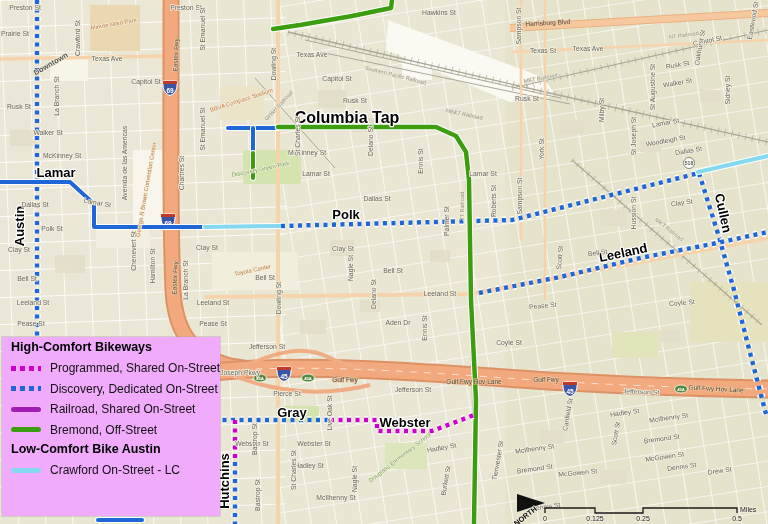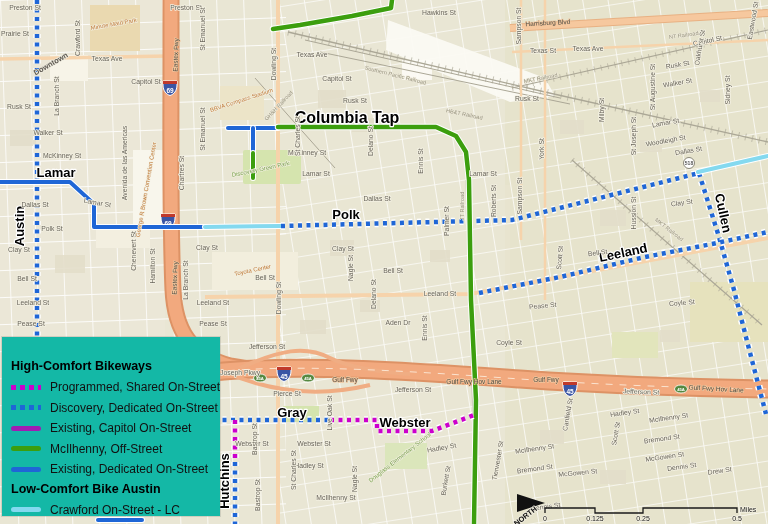--- a/index.html
+++ b/index.html
@@ -12,22 +12,22 @@
   .l{font-size:6px;fill:#c07a38;stroke:#f3f0e2;stroke-width:1.2;paint-order:stroke;}
   .p{font-size:6px;fill:#79a14e;stroke:#f3f0e2;stroke-width:1.2;paint-order:stroke;}
   .r{font-size:5.6px;fill:#98947f;stroke:#eeeadb;stroke-width:1.1;paint-order:stroke;}
   .h{font-size:6.5px;fill:#4f4b42;stroke:#f2c79e;stroke-width:1.3;paint-order:stroke;}
   .d{font-size:7.5px;font-weight:700;fill:#5c5850;stroke:#efecdf;stroke-width:1.3;paint-order:stroke;}
   .sh{font-size:6.5px;font-weight:700;fill:#fff;}
   .sh2{font-size:5px;font-weight:700;fill:#555;}
   .sh3{font-size:4.2px;font-weight:700;fill:#fff;}
   .sc{font-size:7px;fill:#1a1a1a;stroke:#f3f0e2;stroke-width:1.4;paint-order:stroke;}
   .no{font-size:7.5px;font-weight:700;fill:#111;stroke:#f3f0e2;stroke-width:1.4;paint-order:stroke;}
-  .legend{position:absolute;left:2px;top:337px;width:218px;height:179px;background:#14b8a6;
-    box-shadow:0 0 0 1px rgba(160,160,150,.35);box-sizing:border-box;padding:20px 0 0 9px;z-index:5;}
+  .legend{position:absolute;left:2px;top:337px;width:218px;height:179px;background:#f0abfc;
+    box-shadow:0 0 0 1px rgba(160,160,150,.35);box-sizing:border-box;padding:1px 0 0 9px;z-index:5;}
   .lg-title{font-size:12.5px;font-weight:700;color:#000;margin:2px 0 4px 0;}
   .lg-row{display:flex;align-items:center;height:20.5px;}
   .lg-swatch{display:inline-block;width:30px;height:5px;margin-right:9px;flex:0 0 30px;}
   .lg-label{font-size:12px;color:#111;white-space:nowrap;}
 </style>
 </head>
 <body>
 
 <div id="stage">
   <svg id="ov" width="768" height="524" viewBox="0 0 768 524">
@@ -348,29 +348,25 @@
     <div class="lg-row">
       <span class="lg-swatch" style="background: repeating-linear-gradient(90deg, rgb(204, 0, 204) 0px, rgb(204, 0, 204) 5px, transparent 5px, transparent 9px);"></span>
       <span class="lg-label">Programmed, Shared On-Street</span>
     </div>
     <div class="lg-row">
       <span class="lg-swatch" style="background: repeating-linear-gradient(90deg, rgb(31, 102, 214) 0px, rgb(31, 102, 214) 5px, transparent 5px, transparent 9px);"></span>
       <span class="lg-label">Discovery, Dedicated On-Street</span>
     </div>
     <div class="lg-row">
       <span class="lg-swatch" style="background: rgb(161, 28, 180); border-radius: 3px;"></span>
-      <span class="lg-label">Existing, Capitol On-Street</span>
+      <span class="lg-label">Railroad, Shared On-Street</span>
     </div>
     <div class="lg-row">
       <span class="lg-swatch" style="background: rgb(60, 158, 14); border-radius: 3px;"></span>
-      <span class="lg-label">McIlhenny, Off-Street</span>
-    </div>
-    <div class="lg-row">
-      <span class="lg-swatch" style="background: rgb(31, 102, 214); border-radius: 3px;"></span>
-      <span class="lg-label">Existing, Dedicated On-Street</span>
+      <span class="lg-label">Bremond, Off-Street</span>
     </div>
     <div class="lg-title">Low-Comfort Bike Austin</div>
     <div class="lg-row">
       <span class="lg-swatch" style="background: rgb(132, 217, 239); border-radius: 3px;"></span>
       <span class="lg-label">Crawford On-Street - LC</span>
     </div>
   </div>
 </div>
 
 </body></html>

